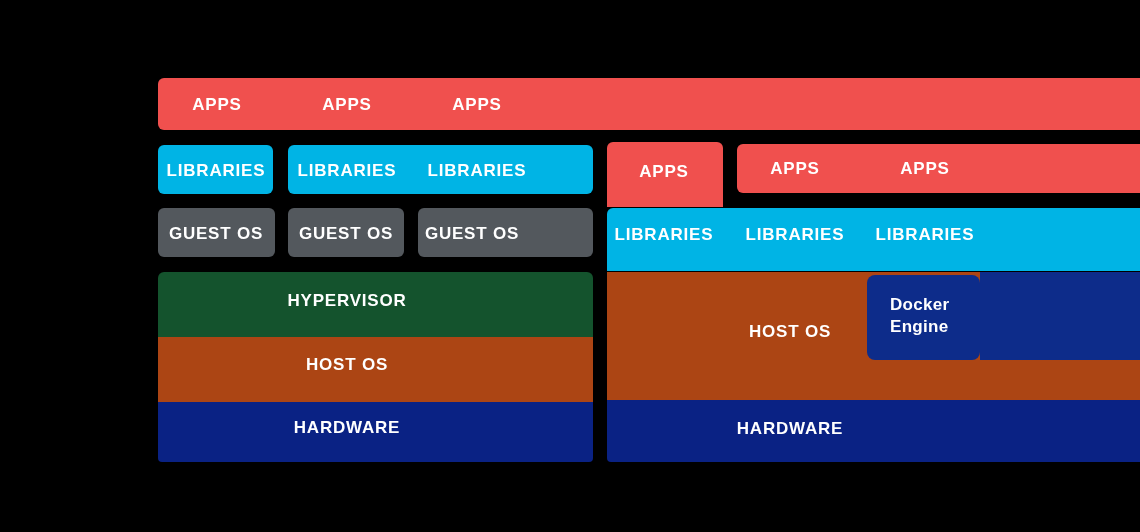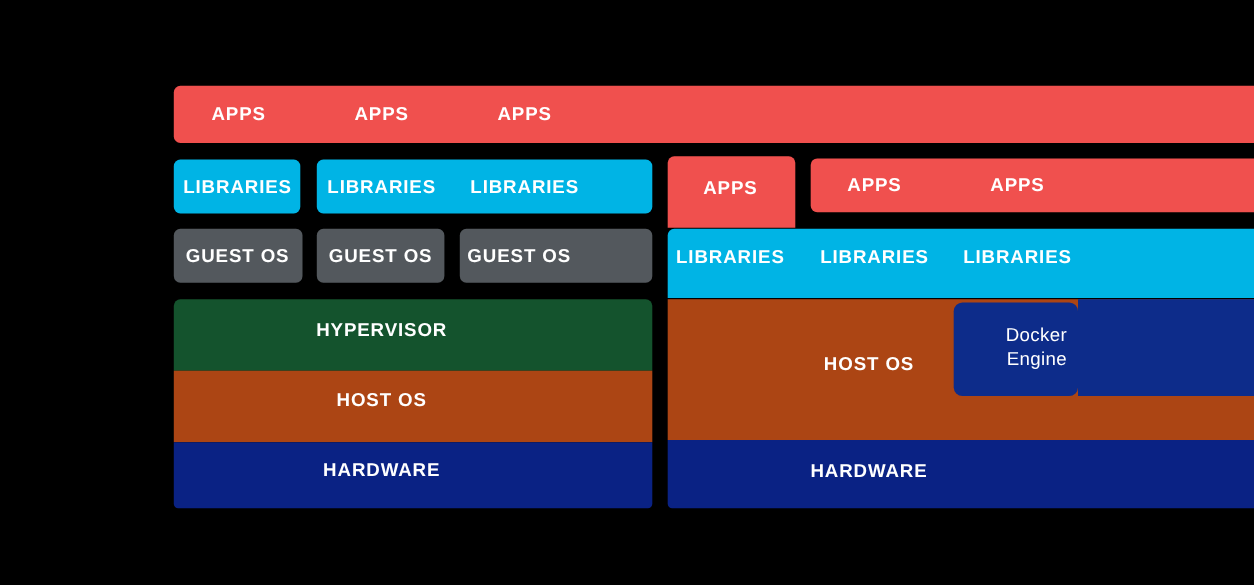--- a/index.html
+++ b/index.html
@@ -15,21 +15,21 @@
     white-space:nowrap;line-height:1;
   }
   .r6{border-radius:6px;}
   .rL{border-radius:6px 0 0 6px;}          
   .rT{border-radius:6px 6px 0 0;}          
   .rTL{border-radius:6px 0 0 0;}           
   .rB{border-radius:0 0 4px 4px;}          
   .rBL{border-radius:0 0 0 4px;}           
   .engine-text{
     position:absolute;left:23px;top:19px;width:80px;
-    color:#fff;font-weight:400;font-size:17px;line-height:22px;letter-spacing:0.3px;text-align:right;
+    color:#fff;font-weight:700;font-size:17px;line-height:22px;letter-spacing:0.3px;
   }
 </style>
 </head>
 <body>
 
 <div class="stage" style="background: rgb(0, 0, 0);">
 
   <div>
 
     <div class="box rL" style="left: 158px; top: 78px; width: 982px; height: 52px; background: rgb(240, 80, 78);">

